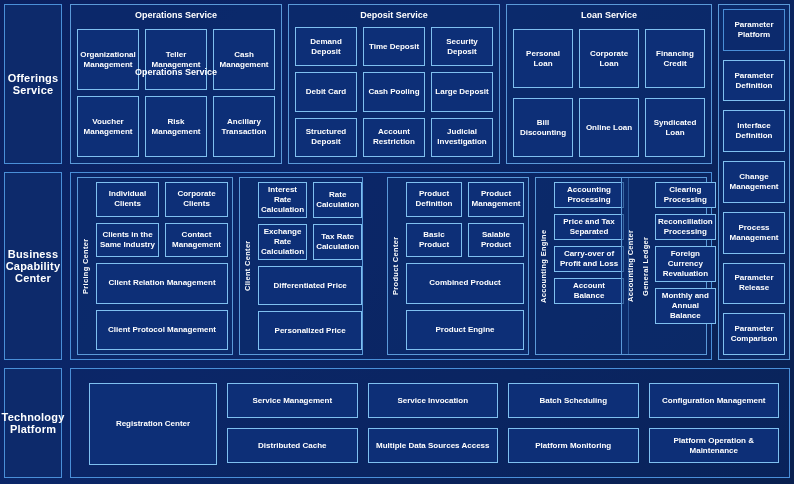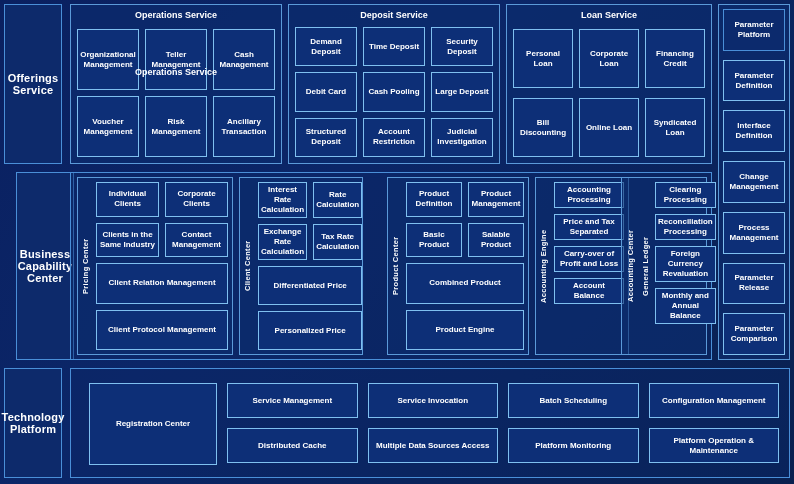--- a/index.html
+++ b/index.html
@@ -84,21 +84,21 @@
     grid-template-rows: repeat(2, 1fr); gap:10px 6px;
     align-content:center;
   }
   .param-col {
     display:flex; flex-direction:column; gap:9px;
     padding:4px; height:100%;justify-content:flex-end;
   }
   .param-col .cell { flex:1; }
 
   
-  #lbl-bcc { position:absolute; left:16px; top:172px; width:58px; height:188px; }
+  #lbl-bcc { position:absolute; left:4px; top:172px; width:58px; height:188px; }
   #row2-body { position:absolute; left:70px; top:172px; width:642px; height:188px;
                border:1px solid #4a8fd8; background:rgba(10,40,105,0.45); }
 
   .sec { position:absolute; top:4px; bottom:4px; border:1px solid #5b9ad9;
          background:rgba(12,45,110,0.6); display:flex; }
   .sec .vlabel { width:14px; flex:0 0 14px; padding:2px 0; }
   .sec-inner { flex:1; padding:4px; display:flex; flex-direction:column; gap:6px; }
   .pair { display:grid; grid-template-columns:1fr 1fr; gap:6px; flex:1; }
   .full { flex:1; }
 

